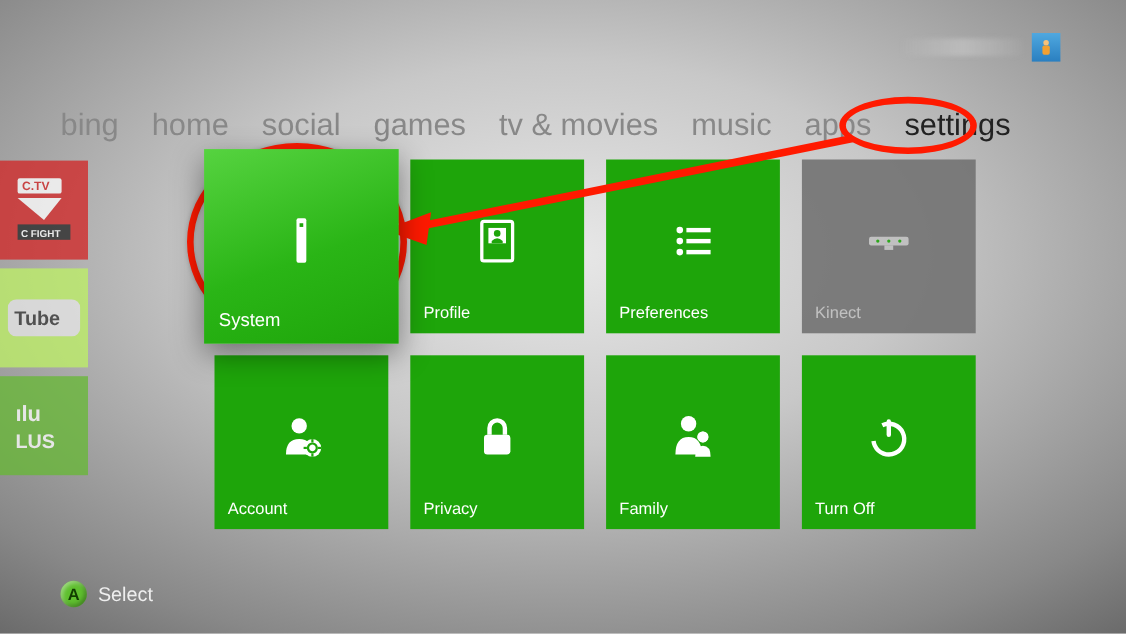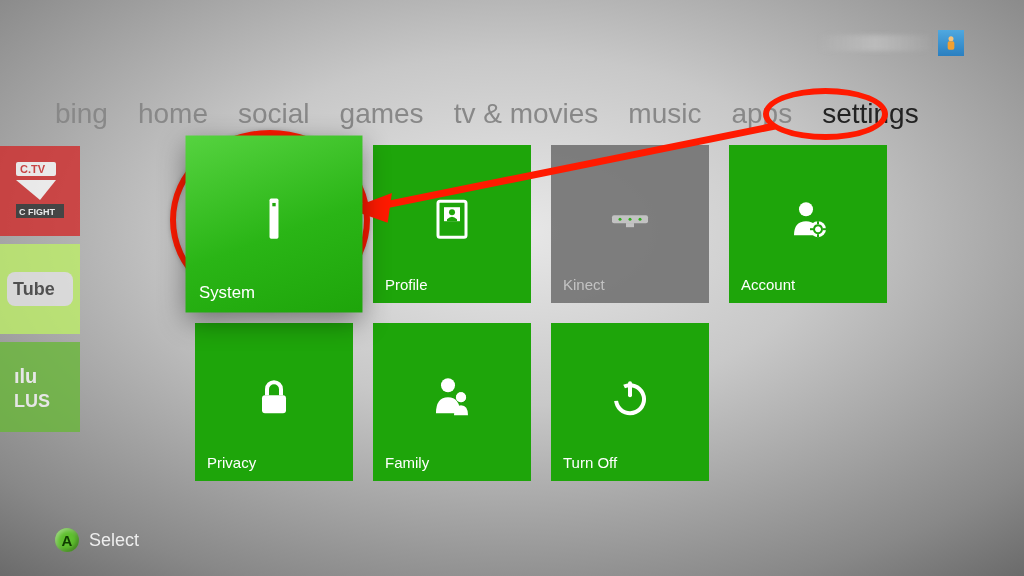--- a/index.html
+++ b/index.html
@@ -201,20 +201,33 @@
       <svg viewBox="0 0 48 48">
           <rect x="10" y="6" width="28" height="36" rx="2" fill="none" stroke="#fff" stroke-width="3"></rect>
           <rect x="16" y="12" width="16" height="14" fill="#fff"></rect>
           <circle cx="24" cy="17" r="3" fill="#1ea50a"></circle>
           <path d="M19 24 Q24 19 29 24 L29 26 L19 26 Z" fill="#1ea50a"></path>
         </svg>
     </div>
     <div class="tile-label">Profile</div>
   </div>
 
+  <div class="tile">
+    <div class="tile-icon">
+      <svg viewBox="0 0 48 48">
+          <circle cx="12" cy="14" r="3"></circle>
+          <rect x="18" y="12" width="22" height="4"></rect>
+          <circle cx="12" cy="24" r="3"></circle>
+          <rect x="18" y="22" width="22" height="4"></rect>
+          <circle cx="12" cy="34" r="3"></circle>
+          <rect x="18" y="32" width="22" height="4"></rect>
+        </svg>
+    </div>
+    <div class="tile-label">Preferences</div>
+  </div>
 
   <div class="tile disabled">
     <div class="tile-icon">
       <svg viewBox="0 0 48 48">
           <rect x="6" y="20" width="36" height="8" rx="2"></rect>
           <circle cx="14" cy="24" r="1.5" fill="#1ea50a"></circle>
           <circle cx="24" cy="24" r="1.5" fill="#1ea50a"></circle>
           <circle cx="34" cy="24" r="1.5" fill="#1ea50a"></circle>
           <rect x="20" y="28" width="8" height="4"></rect>
         </svg>

